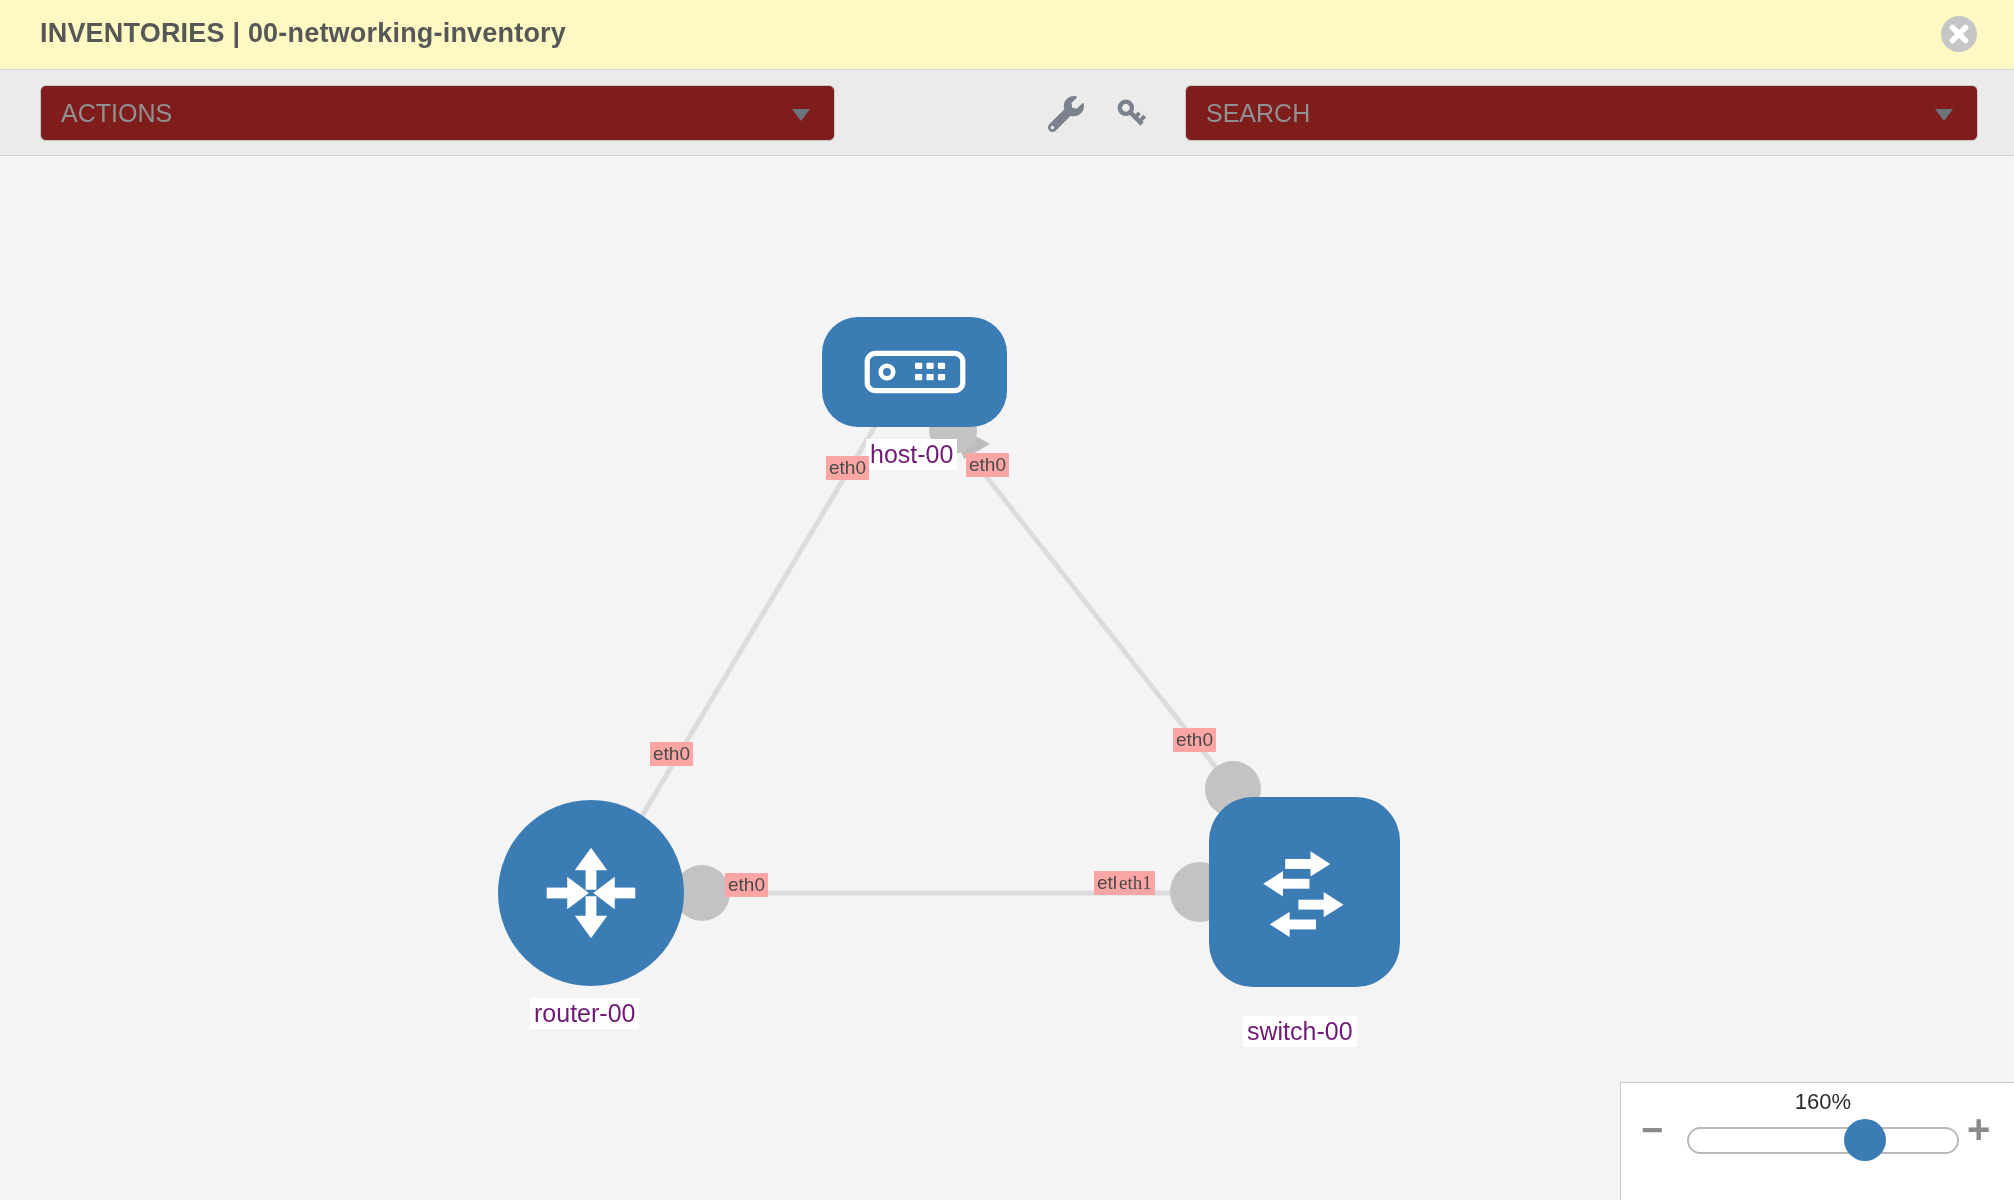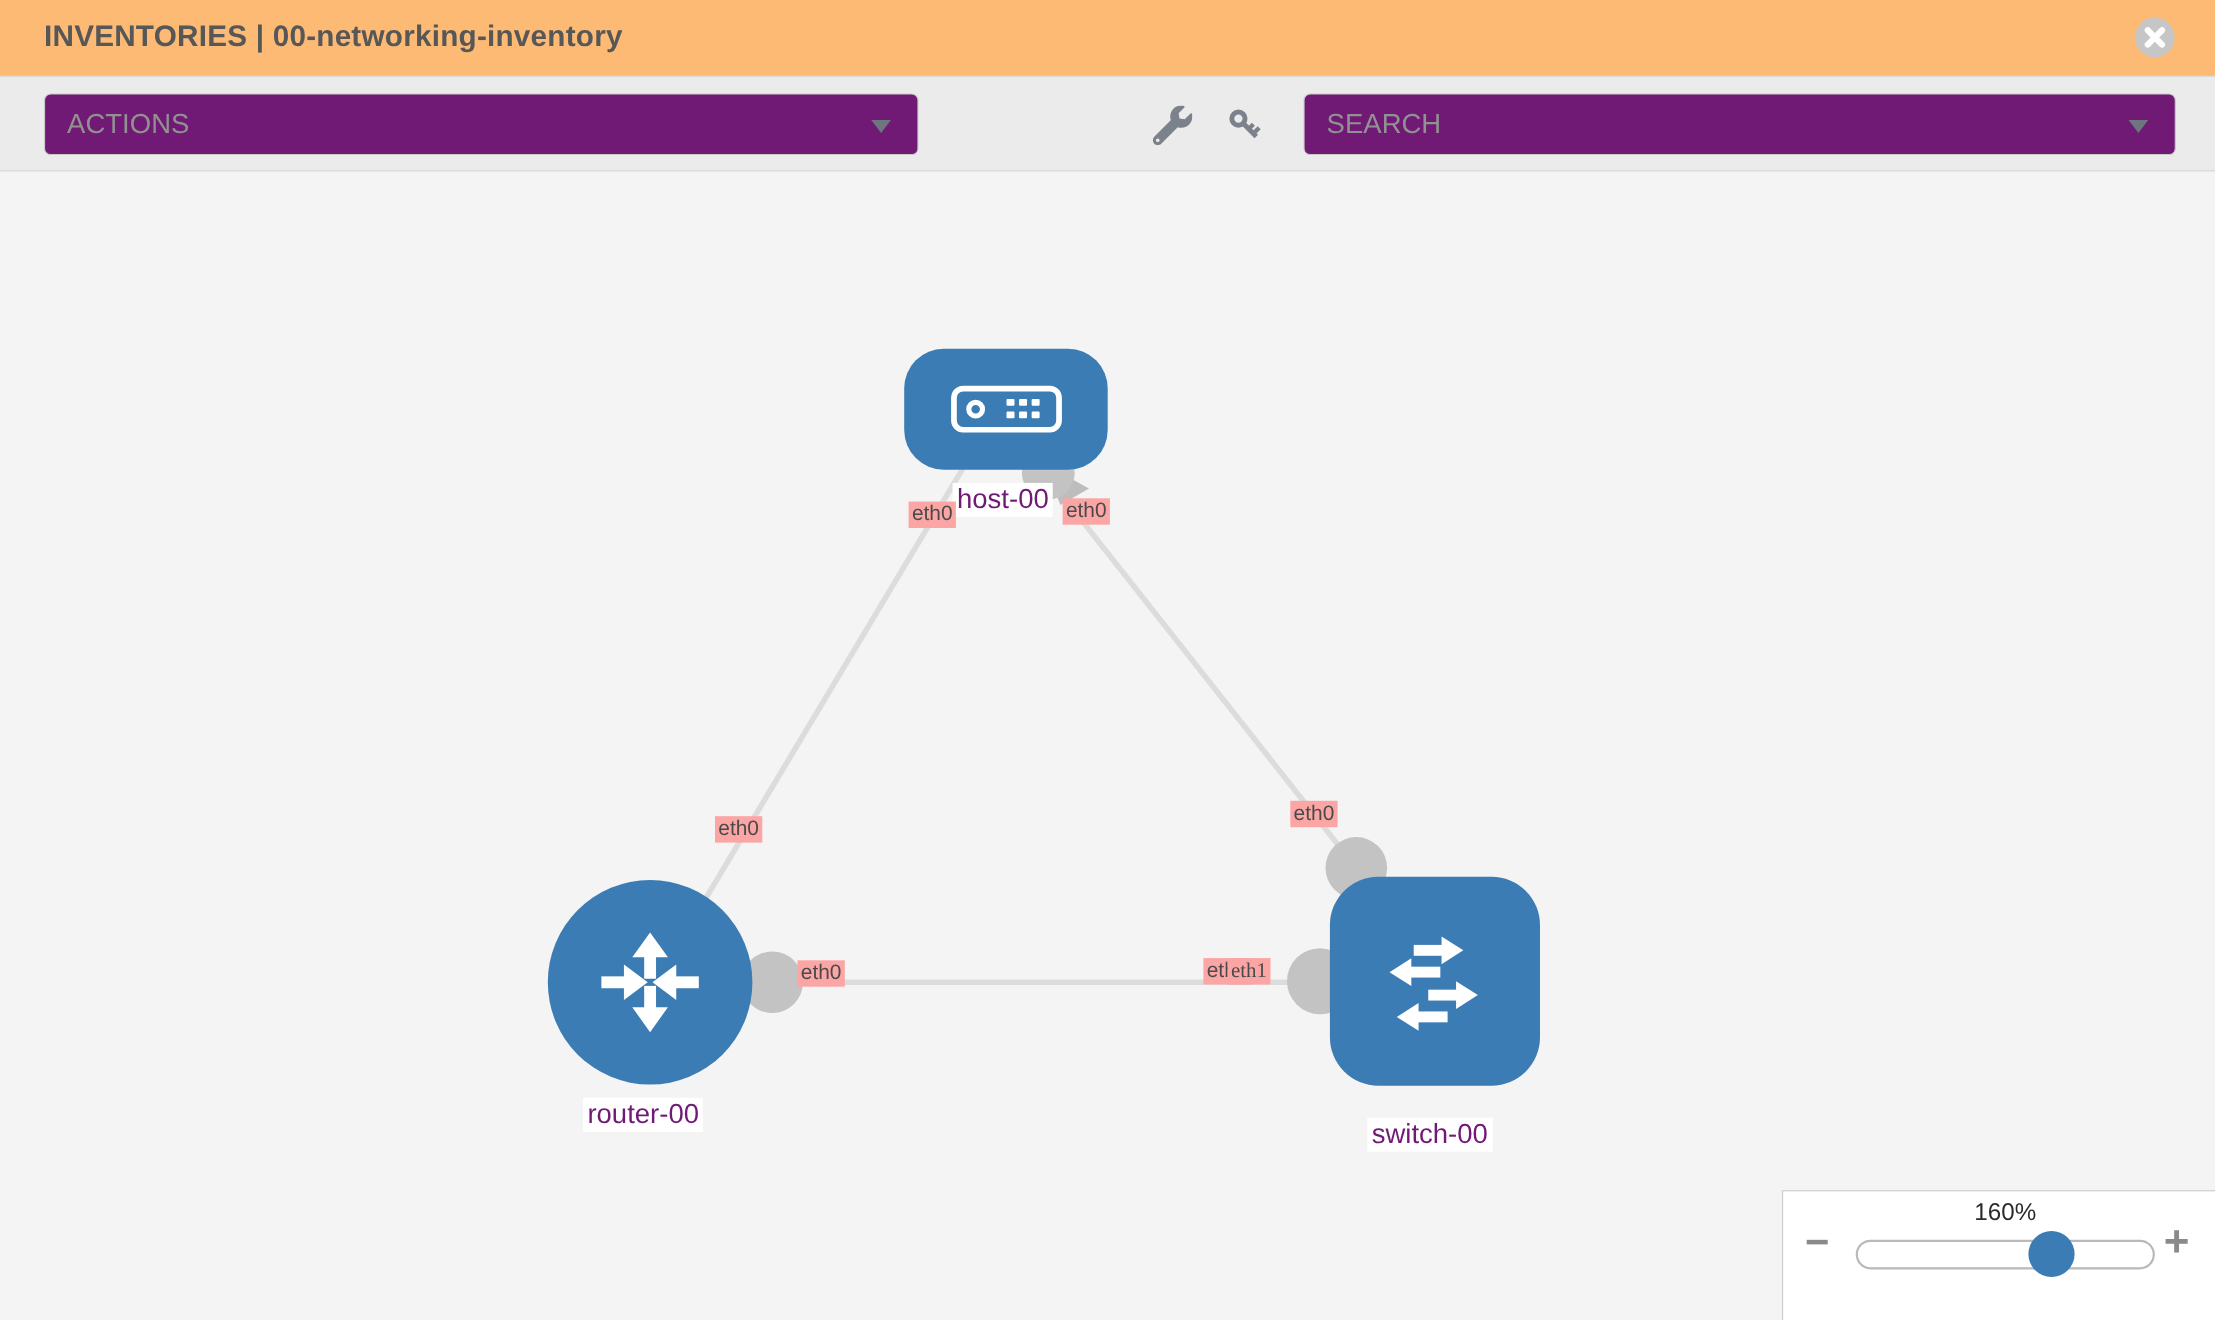--- a/index.html
+++ b/index.html
@@ -1,28 +1,28 @@
 <!DOCTYPE html>
 <html><head>
 <meta charset="utf-8">
 <style>
   * { margin:0; padding:0; box-sizing:border-box; }
   html,body { width:2014px; height:1200px; overflow:hidden;
     font-family:"Liberation Sans", sans-serif; background:#f4f4f4; }
   .page { position:relative; width:2014px; height:1200px; }
 
   
-  .header { position:absolute; top:0; left:0; width:100%; height:89px; background:#fdba74; }
+  .header { position:absolute; top:0; left:0; width:100%; height:89px; background:#fef9c3; }
   .page-title { position:absolute; left:40px; top:18px; font-size:27px; font-weight:bold; color:#575757; letter-spacing:0.2px; }
   .close-btn { position:absolute; right:36px; top:15px; width:38px; height:38px; cursor:pointer; }
 
   
   .toolbar { position:absolute; top:69px; left:0; width:100%; height:87px; background:#ebebeb;
     border-top:1px solid #d9d9d9; border-bottom:1px solid #cfcfcf; }
-  .dd-box { position:absolute; top:15px; height:56px; background:#701a75;
+  .dd-box { position:absolute; top:15px; height:56px; background:#7f1d1d;
     border:1px solid #c9c9c9; border-radius:6px; cursor:pointer; }
   .dd-box .dd-label { position:absolute; left:20px; top:13px; font-size:25px; color:#919191; }
   .caret { position:absolute; right:24px; top:23px; width:0; height:0;
     border-left:9px solid transparent; border-right:9px solid transparent;
     border-top:12px solid #6d757e; }
   .actions-box { left:40px; width:795px; }
   .search-box { left:1185px; width:793px; }
   .tool-icon { position:absolute; top:96px; width:36px; height:36px; cursor:pointer; }
   .wrench-pos { left:1048px; }
   .key-pos { left:1114px; }

